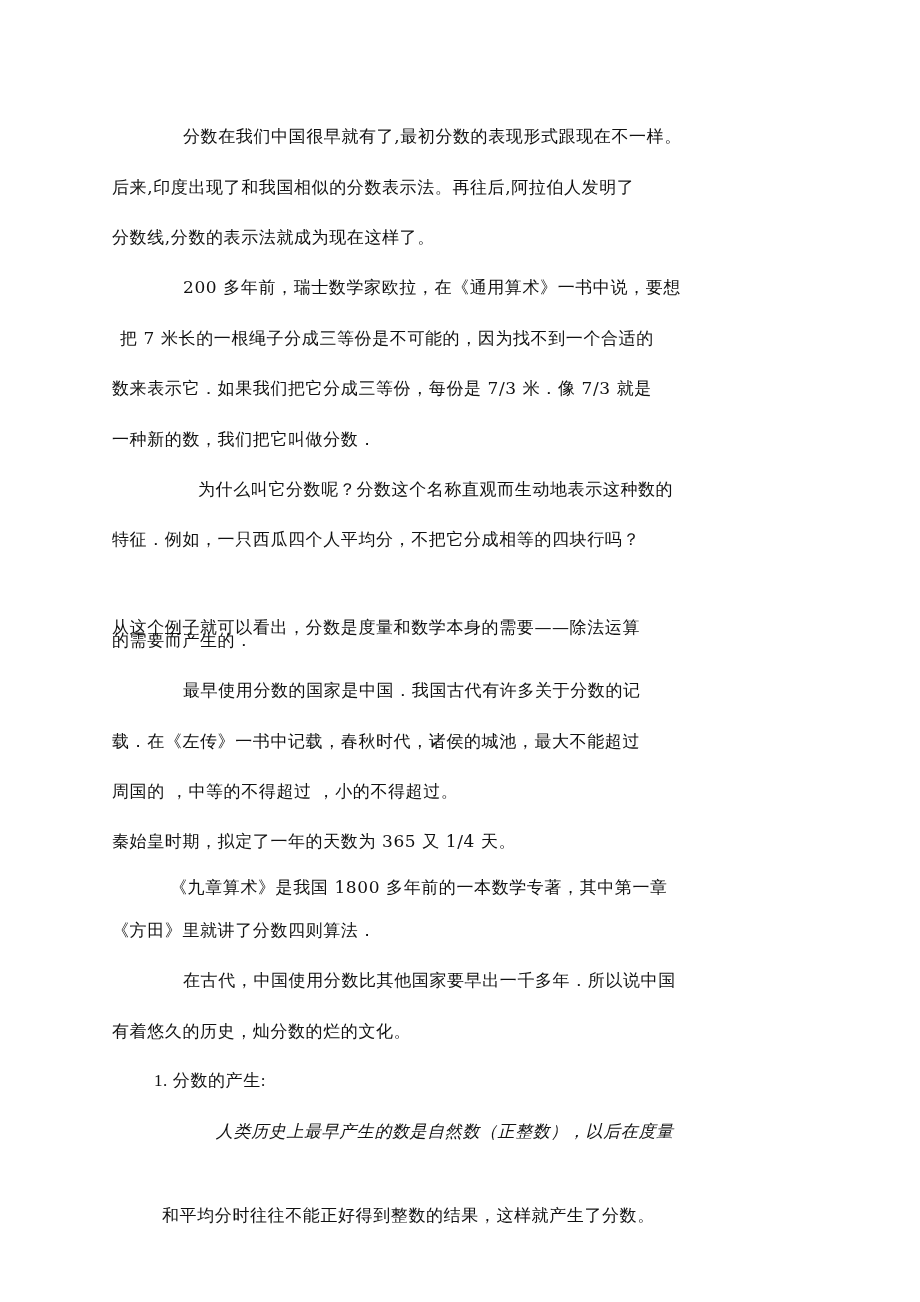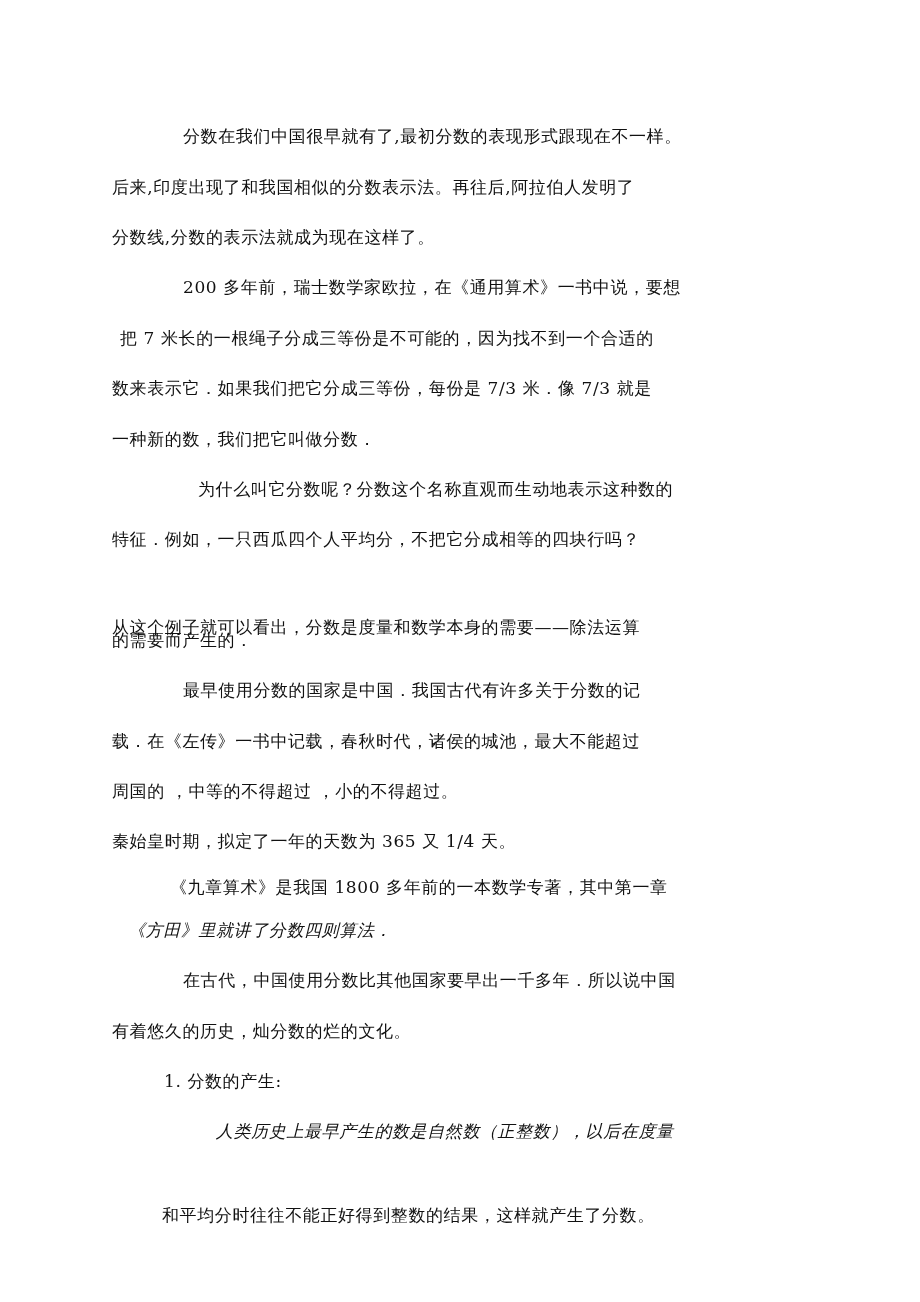--- a/index.html
+++ b/index.html
@@ -36,19 +36,19 @@
   <div class="line" style="left: 112px; top: 427px;">一种新的数，我们把它叫做分数．</div>
   <div class="line" style="left: 183px; top: 477px; margin-left: 15px;">为什么叫它分数呢？分数这个名称直观而生动地表示这种数的</div>
   <div class="line" style="left: 112px; top: 527px;">特征．例如，一只西瓜四个人平均分，不把它分成相等的四块行吗？</div>
   <div class="line" style="left: 112px; top: 578px; margin-top: 37px;">从这个例子就可以看出，分数是度量和数学本身的需要——除法运算</div>
   <div class="line" style="left: 112px; top: 628px;">的需要而产生的．</div>
   <div class="line" style="left: 183px; top: 678px;">最早使用分数的国家是中国．我国古代有许多关于分数的记</div>
   <div class="line" style="left: 112px; top: 729px;">载．在《左传》一书中记载，春秋时代，诸侯的城池，最大不能超过</div>
   <div class="line" style="left: 112px; top: 779px;">周国的 ，中等的不得超过 ，小的不得超过。</div>
   <div class="line" style="left: 112px; top: 829px; text-align: center;">秦始皇时期，拟定了一年的天数为 365 又 1/4 天。</div>
   <div class="line" style="left: 170px; top: 868px; margin-top: 7px;">《九章算术》是我国 1800 多年前的一本数学专著，其中第一章</div>
-  <div class="line" style="left: 128px; top: 918px; font-style: italic;">《方田》里就讲了分数四则算法．</div>
+  <div class="line" style="left: 112px; top: 918px;">《方田》里就讲了分数四则算法．</div>
   <div class="line" style="left: 183px; top: 968px;">在古代，中国使用分数比其他国家要早出一千多年．所以说中国</div>
   <div class="line" style="left: 112px; top: 1019px;">有着悠久的历史，灿分数的烂的文化。</div>
-  <div class="line" style="left: 164px; top: 1069px;">1. 分数的产生:</div>
+  <div class="line" style="left: 154px; top: 1069px; font-family: Liberation Serif, serif;">1. 分数的产生:</div>
   <div class="line" style="left: 216px; top: 1119px; font-style: italic;">人类历史上最早产生的数是自然数（正整数），以后在度量</div>
   <div class="line" style="left: 162px; top: 1169px; margin-top: 34px;">和平均分时往往不能正好得到整数的结果，这样就产生了分数。</div>
 </div>
 
 </body></html>

